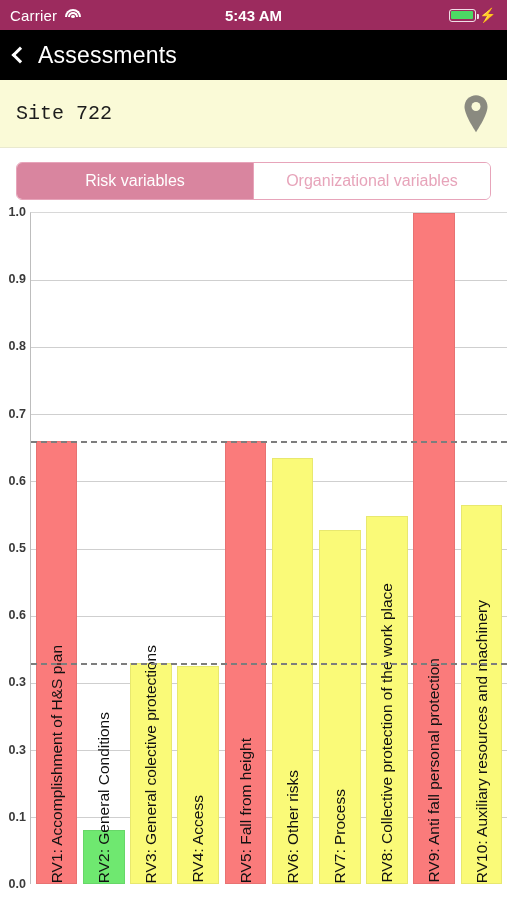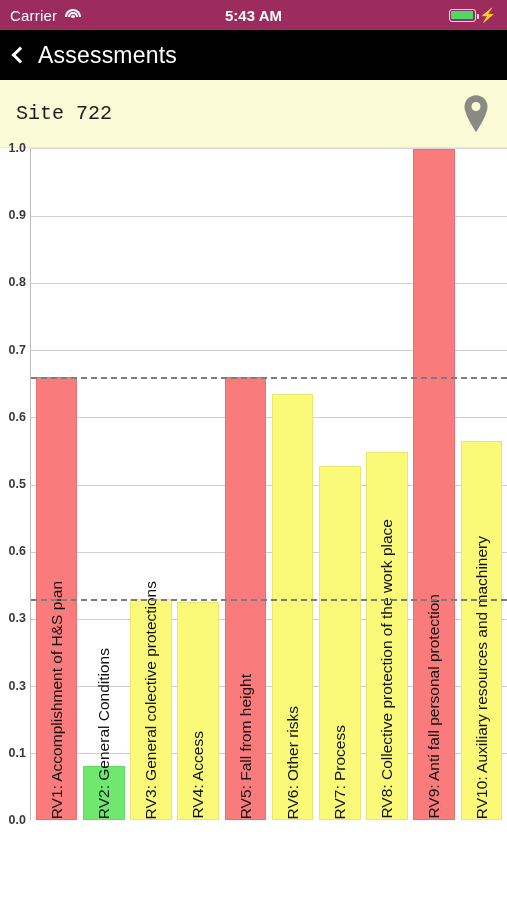--- a/index.html
+++ b/index.html
@@ -140,20 +140,26 @@
   <div class="banner">
     <div class="banner-text">
       <div class="banner-title">Site 722</div>
     </div>
     <svg class="pin-icon" viewBox="0 0 24 32">
       <path d="M12 1C6.9 1 2.8 5.1 2.8 10.2c0 6.9 9.2 20.3 9.2 20.3s9.2-13.4 9.2-20.3C21.2 5.1 17.1 1 12 1z" fill="#8a8a80"></path>
       <circle cx="12" cy="10" r="3.6" fill="#FAFAD7"></circle>
     </svg>
   </div>
 
+  <div class="seg-wrap">
+    <div class="segmented">
+      <div class="seg-btn active">Risk variables</div>
+      <div class="seg-btn">Organizational variables</div>
+    </div>
+  </div>
 
   <div class="chart-area">
     <div class="y-axis" id="y-axis">
         <div class="y-tick" style="top: 0%;">1.0</div>
         <div class="y-tick" style="top: 10%;">0.9</div>
         <div class="y-tick" style="top: 20%;">0.8</div>
         <div class="y-tick" style="top: 30%;">0.7</div>
         <div class="y-tick" style="top: 40%;">0.6</div>
         <div class="y-tick" style="top: 50%;">0.5</div>
         <div class="y-tick" style="top: 60%;">0.6</div>

